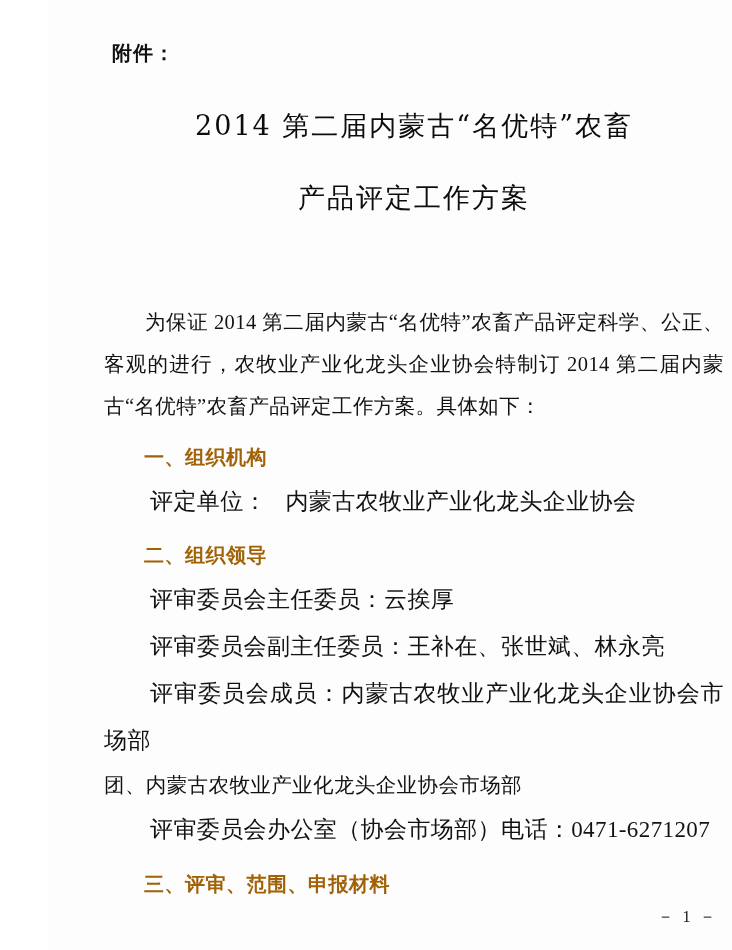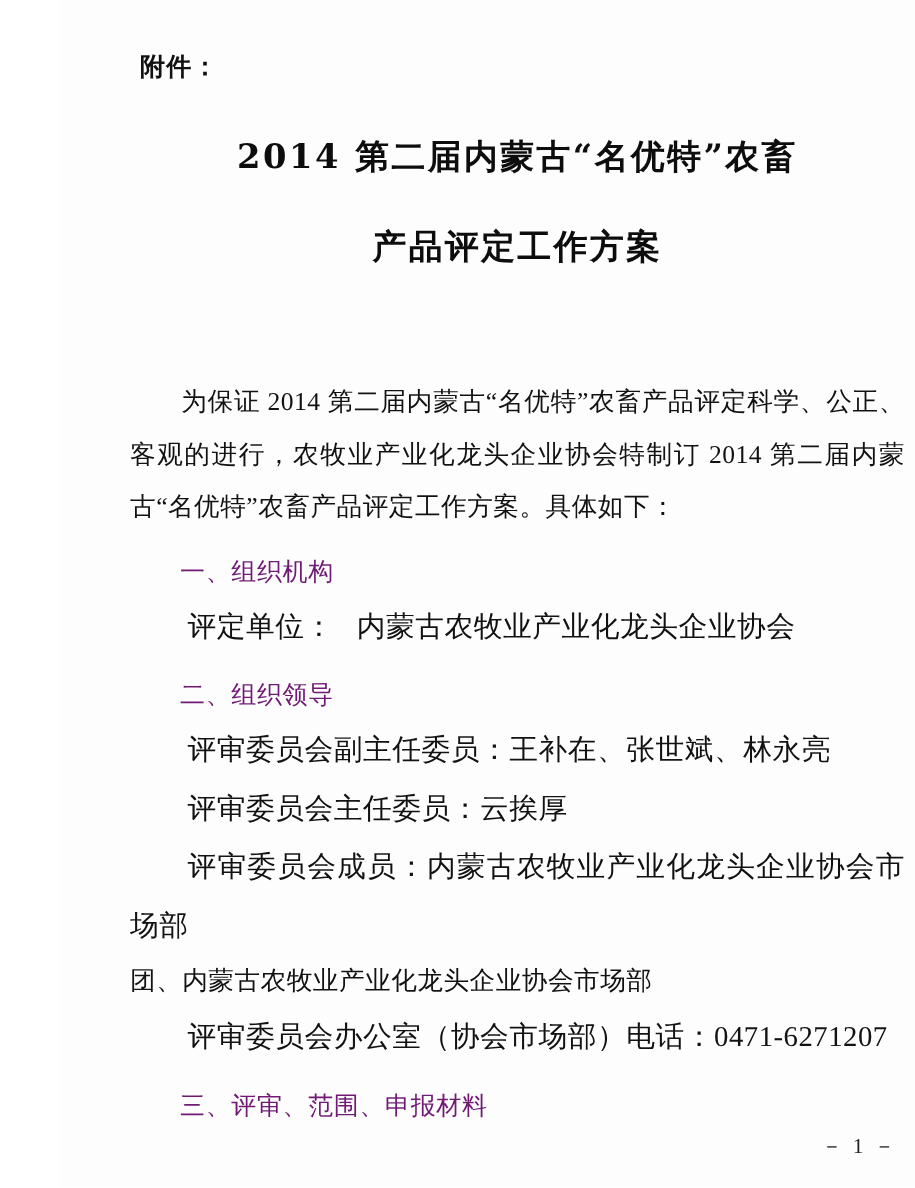--- a/index.html
+++ b/index.html
@@ -28,21 +28,21 @@
     font-family: "DejaVu Sans", "Liberation Sans", sans-serif;
     font-weight: bold;
     font-size: 20px;
     letter-spacing: 1px;
     margin: 6px 0 0 8px;
     color: #111;
   }
   .doc-title {
     text-align: center;
     font-family: "DejaVu Serif", "Liberation Serif", serif;
-    font-weight: bold;
+    font-weight: normal;
     font-size: 27px;
     letter-spacing: 2px;
     color: #0d0d0d;
     line-height: 1.55;
   }
   .doc-title .line1 {
     margin-top: 38px;
   }
   .doc-title .line2 {
     margin-top: 30px;
@@ -53,26 +53,26 @@
     line-height: 2.05;
     letter-spacing: 0.4px;
     color: #121212;
     text-align: justify;
   }
   .para-indent {
     text-indent: 2em;
   }
   .section-heading {
     font-family: "DejaVu Sans", "Liberation Sans", sans-serif;
-    font-weight: normal;
+    font-weight: bold;
     font-size: 20px;
     letter-spacing: 0.5px;
     text-indent: 2em;
     margin-top: 10px;
-    color: #701a75;
+    color: #a16207;
   }
   .line-indent {
     text-indent: 2em;
     font-size: 23px;
     line-height: 2.05;
     letter-spacing: 0.4px;
   }
   .line-plain {
     text-indent: 0;
     font-size: 20.5px;
@@ -110,25 +110,25 @@
 
     <div class="section-heading">一、组织机构</div>
 
     <div class="line-indent">
       <span>评定单位：</span><span class="unit-name">内蒙古农牧业产业化龙头企业协会</span>
     </div>
 
     <div class="section-heading">二、组织领导</div>
 
     <div class="line-indent">
-      <span>评审委员会副主任委员：</span><span>王补在、张世斌、林永亮</span>
+      <span>评审委员会主任委员：</span><span>云挨厚</span>
     </div>
 
     <div class="line-indent">
-      <span>评审委员会主任委员：</span><span>云挨厚</span>
+      <span>评审委员会副主任委员：</span><span>王补在、张世斌、林永亮</span>
     </div>
 
     <div class="line-indent">
       <span>评审委员会成员：</span><span>内蒙古农牧业产业化龙头企业协会市场部</span>
     </div>
 
     <div class="line-plain">团、内蒙古农牧业产业化龙头企业协会市场部</div>
 
     <div class="line-indent">
       <span>评审委员会办公室（协会市场部）电话：</span><span>0471-6271207</span>

